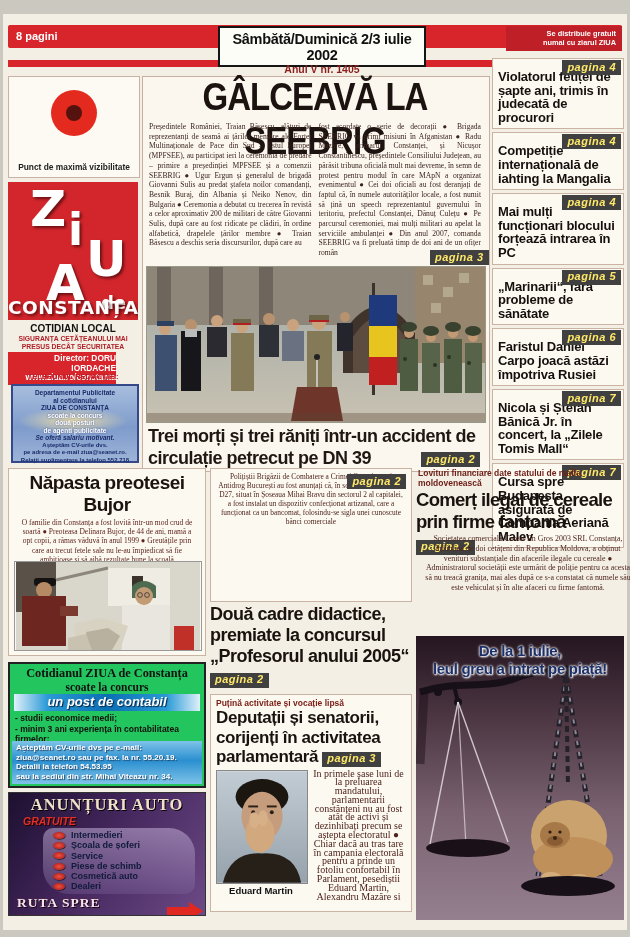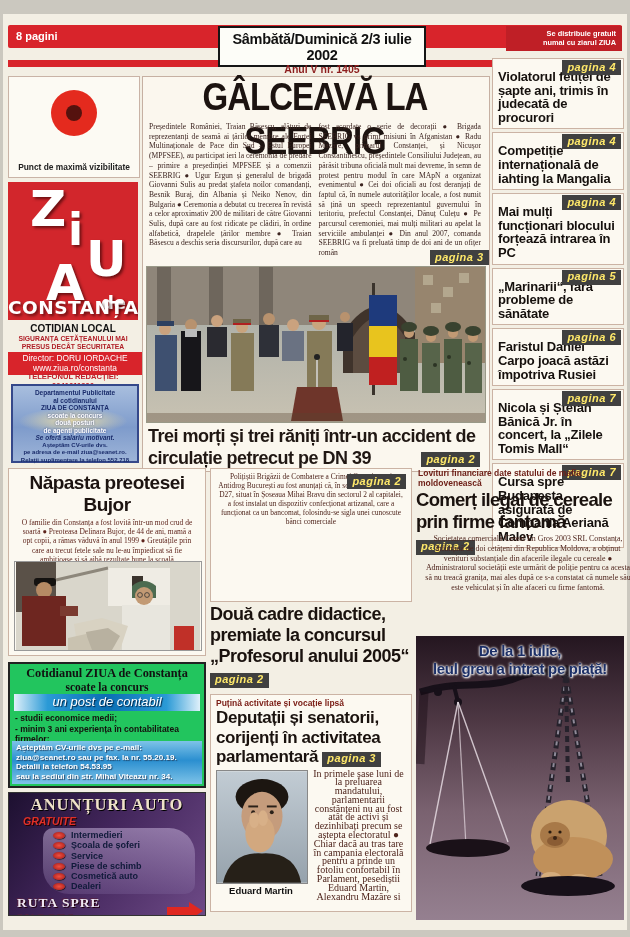--- a/index.html
+++ b/index.html
@@ -27,22 +27,22 @@
   .logo-box span{position:absolute;color:#fff;font-weight:bold;line-height:1;
                  text-shadow:2px 2px 3px rgba(40,0,0,.6);font-family:"DejaVu Sans",sans-serif;}
   .lz{left:22px;top:2px;font-size:50px;}
   .li{left:60px;top:26px;font-size:44px;}
   .lu{left:78px;top:52px;font-size:50px;}
   .la{left:38px;top:76px;font-size:50px;}
   .lde{right:12px;top:112px;font-size:18px;}
   .lcity{left:0;right:0;bottom:3px;text-align:center;font-size:18.5px;letter-spacing:.5px;}
   .kind{position:absolute;left:8px;top:323px;width:130px;text-align:center;font-weight:bold;font-size:10px;color:#111;}
   .motto{position:absolute;left:8px;top:335px;width:130px;text-align:center;font-weight:bold;font-size:6.8px;color:#b02028;line-height:8px;}
-  .dirbar{position:absolute;left:8px;top:352px;width:134px;background:#d8242b;color:#fff;font-weight:normal;
-          font-size:8.4px;text-align:center;padding:2px 0;line-height:9.6px;}
+  .dirbar{position:absolute;left:8px;top:352px;width:108px;background:#d8242b;color:#fff;font-weight:bold;
+          font-size:8.4px;text-align:right;padding:2px 0;line-height:9.6px;}
   .phone{position:absolute;left:8px;top:372px;width:130px;text-align:center;color:#c0202a;font-weight:bold;font-size:7.6px;}
   .pub-ad{position:absolute;left:11px;top:384px;width:120px;height:72px;border:2px solid #35488a;text-align:center;
           font-size:6.5px;font-weight:bold;color:#1a2c6b;line-height:7.5px;padding:3px 2px 0;
           background:linear-gradient(180deg,#a8bede,#7e9bcb 55%,#9db4d8);}
   .pub-ad::before{content:"";position:absolute;left:6px;top:22px;width:108px;height:26px;border-radius:50%;
           background:radial-gradient(ellipse,rgba(240,224,165,.95),rgba(240,224,165,0) 72%);}
   .pub-ad div{position:relative;}
   .pub-ad .l-white{color:#fff;text-shadow:0 0 2px #35488a;}
   .pub-ad .l-it{font-style:italic;}
   .pub-ad .l-sm{font-size:6px;}
@@ -70,21 +70,21 @@
 
   
   .bujor-box{position:absolute;left:8px;top:468px;width:198px;height:188px;background:#fcf9f1;border:1px solid #cbb3a4;box-sizing:border-box;}
   .bujor-head{font-size:19px;font-weight:800;text-align:center;color:#1c1310;margin-top:3px;letter-spacing:-0.5px;}
   .bujor-body{font-family:"Liberation Serif",serif;font-size:7.5px;line-height:9.2px;text-align:center;color:#5e241c;padding:2px 8px 0;}
   .bujor-photo{position:absolute;left:5px;bottom:4px;width:186px;height:88px;border:1px solid #999;}
 
   .job-box{position:absolute;left:8px;top:662px;width:198px;height:126px;background:#22c55e;border:2px solid #222;box-sizing:border-box;}
   .job-t1{text-align:center;font-weight:800;font-size:12.3px;color:#111;margin-top:2px;font-family:"Liberation Serif",serif;}
   .job-t2{text-align:center;font-weight:800;font-size:11.5px;color:#111;font-family:"Liberation Serif",serif;}
-  .job-pos{margin:1px 4px;color:#fff;font-weight:400;font-style:italic;text-align:center;font-size:13px;padding:0 0 2px;
+  .job-pos{margin:1px 4px;color:#fff;font-weight:700;font-style:italic;text-align:center;font-size:13px;padding:0 0 2px;
            text-shadow:1px 1px 1px #024;background:linear-gradient(90deg,#dff0fa,#2b9ad6 18%,#0b6fb4 50%,#2b9ad6 82%,#dff0fa);}
   .job-req{font-size:8.5px;font-weight:bold;color:#15100d;padding:1px 5px 0;line-height:10px;}
   .job-contact{position:absolute;left:2px;right:2px;bottom:2px;color:#fff;font-weight:800;font-size:8.1px;line-height:9.8px;
            padding:2px 4px;text-shadow:1px 1px 1px #246;background:linear-gradient(180deg,#7ec3e8,#2b8fd0 45%,#7ec3e8);}
 
   .auto-box{position:absolute;left:8px;top:792px;width:198px;height:124px;border:1px solid #333;overflow:hidden;box-sizing:border-box;
             background:linear-gradient(125deg,#1d1030,#43265c 45%,#6d4a86);}
   .auto-title{text-align:center;font-family:"Liberation Serif",serif;font-weight:800;font-size:16.5px;color:#efe2c8;
             letter-spacing:1px;margin-top:2px;text-shadow:1px 1px 0 #000;}
   .auto-grat{margin-left:14px;font-weight:800;font-style:italic;font-size:10.5px;color:#e03028;text-shadow:1px 1px 0 #200;}

